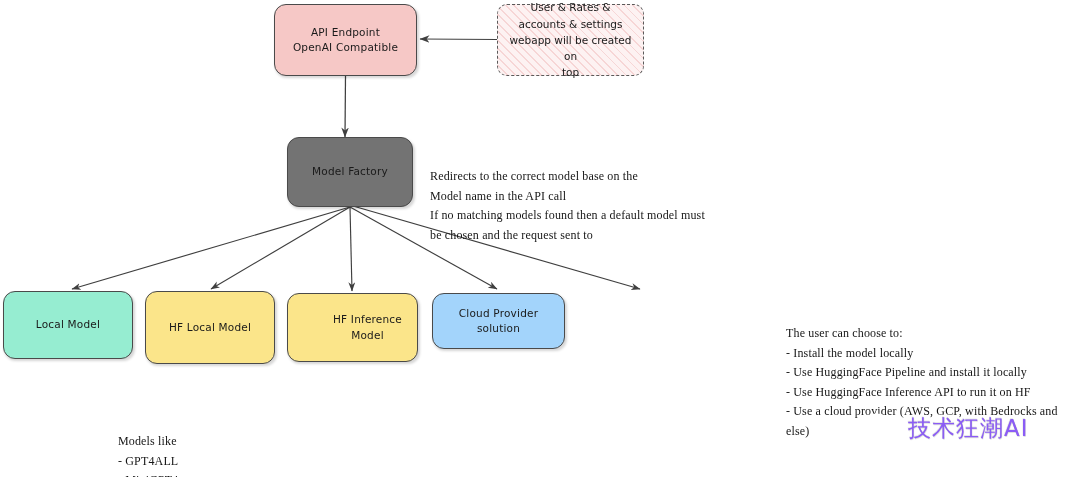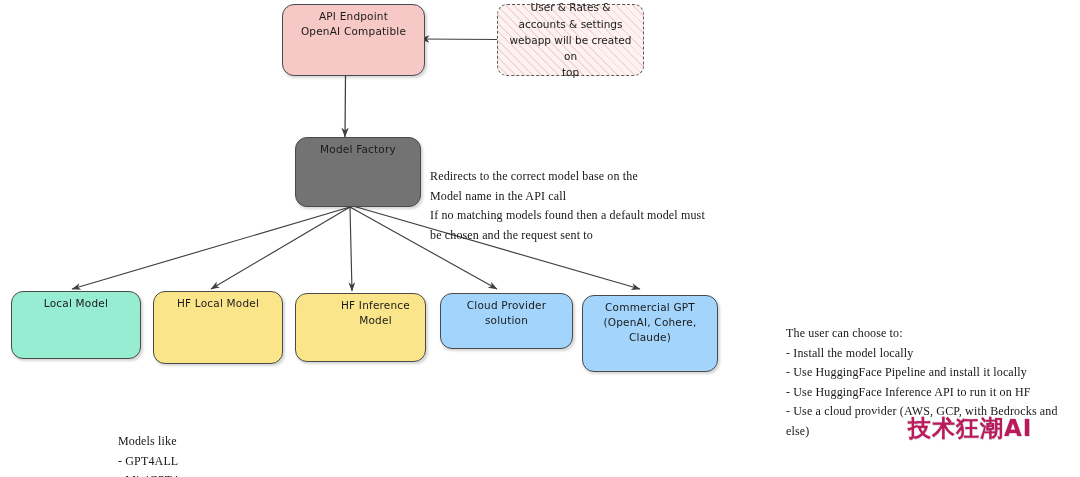--- a/index.html
+++ b/index.html
@@ -28,28 +28,28 @@
     width: 1080px;
     height: 477px;
     pointer-events: none;
   }
   .node {
     position: absolute;
     box-sizing: border-box;
     border: 1.3px solid #4a4a4a;
     border-radius: 12px;
     display: flex;
+    align-items: center;
     justify-content: center;
     text-align: center;
     line-height: 1.45;
     font-size: 10.5px;
     letter-spacing: 0.2px;
     box-shadow: 1.5px 2px 2.5px rgba(0,0,0,0.16);
     padding: 4px 6px;
-    margin-left: 8px;
   }
   .node .lines { white-space: pre-line; }
   .note {
     position: absolute;
     box-sizing: border-box;
     border: 1.4px dashed #5a5a5a;
     border-radius: 10px;
     display: flex;
     align-items: center;
     justify-content: center;
@@ -79,22 +79,22 @@
   .watermark {
     position: absolute;
     display: flex;
     align-items: center;
     gap: 6px;
     opacity: 1;
     user-select: none;
   }
   .watermark .wm-text {
     font-size: 23px;
-    font-weight: 700;
-    color: #be185d;
+    font-weight: 400;
+    color: #8b5cf6;
     letter-spacing: 1px;
     text-shadow:
       0 0 1px rgba(0,0,0,0.16),
       0.6px 0.6px 0 rgba(0,0,0,0.10),
       -0.6px -0.6px 0 rgba(0,0,0,0.07);
   }
 </style>
 </head>
 <body>
 
@@ -150,24 +150,20 @@
   </div>
 
   <div class="node" style="left:287px; top:293px; width:131px; height:69px; background:#fbe58a;padding-left:36px;">
     <span class="lines">HF Inference Model</span>
   </div>
 
   <div class="node" style="left:432px; top:293px; width:133px; height:56px; background:#a3d4fb;">
     <span class="lines">Cloud Provider solution</span>
   </div>
 
-  <div class="node" style="left:574px; top:295px; width:136px; height:77px; background:#a3d4fb;">
-    <span class="lines">Commercial GPT
-(OpenAI, Cohere, Claude)</span>
-  </div>
 
   <div class="annotation" style="left:786px; top:305px; width:290px;">
     <span>The user can choose to:
 - Install the model locally
 - Use HuggingFace Pipeline and install it locally
 - Use HuggingFace Inference API to run it on HF
 - Use a cloud provider (AWS, GCP, with Bedrocks and else)</span>
   </div>
 
   <div class="annotation" style="left:118px; top:413px; width:190px;">

